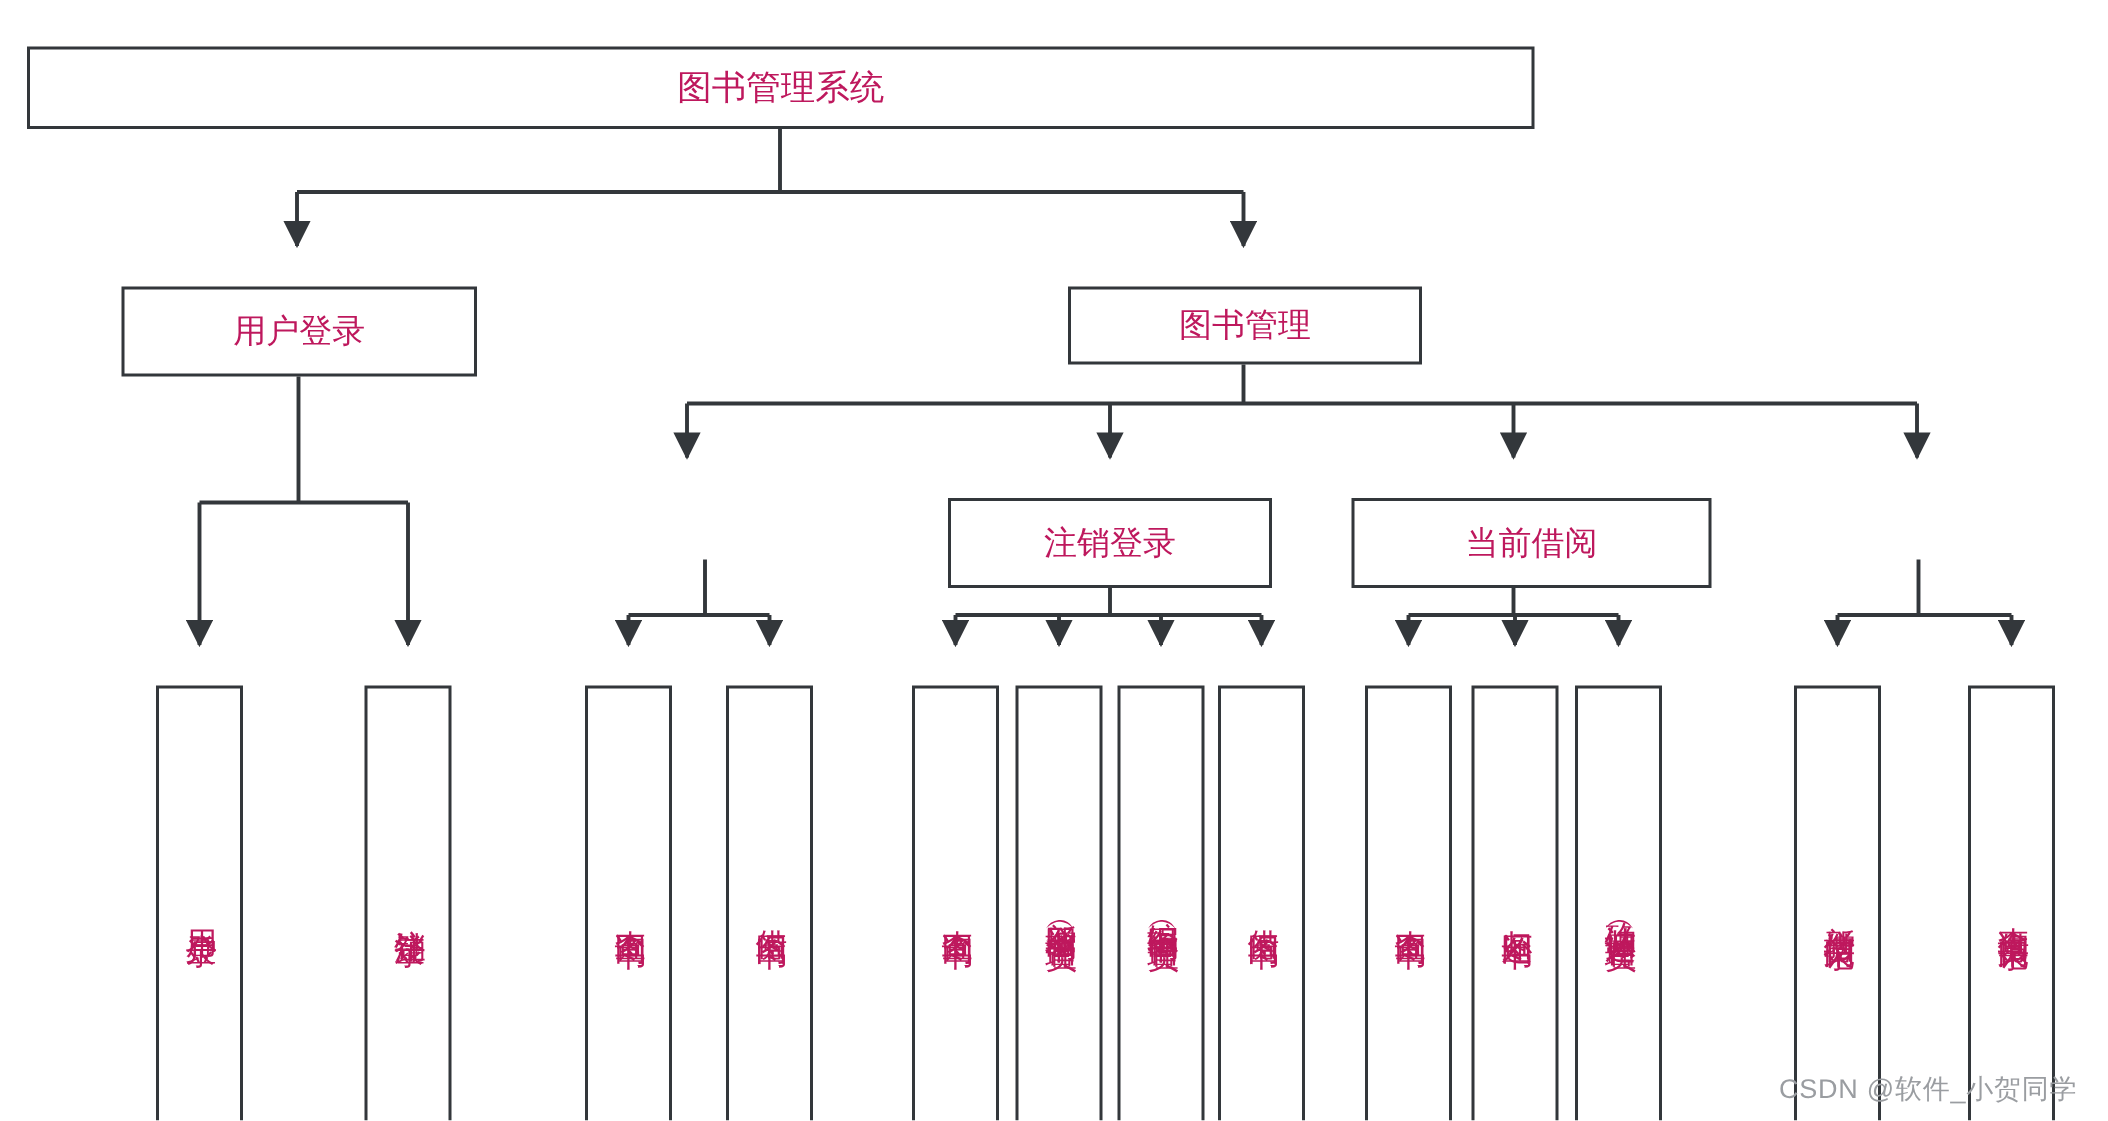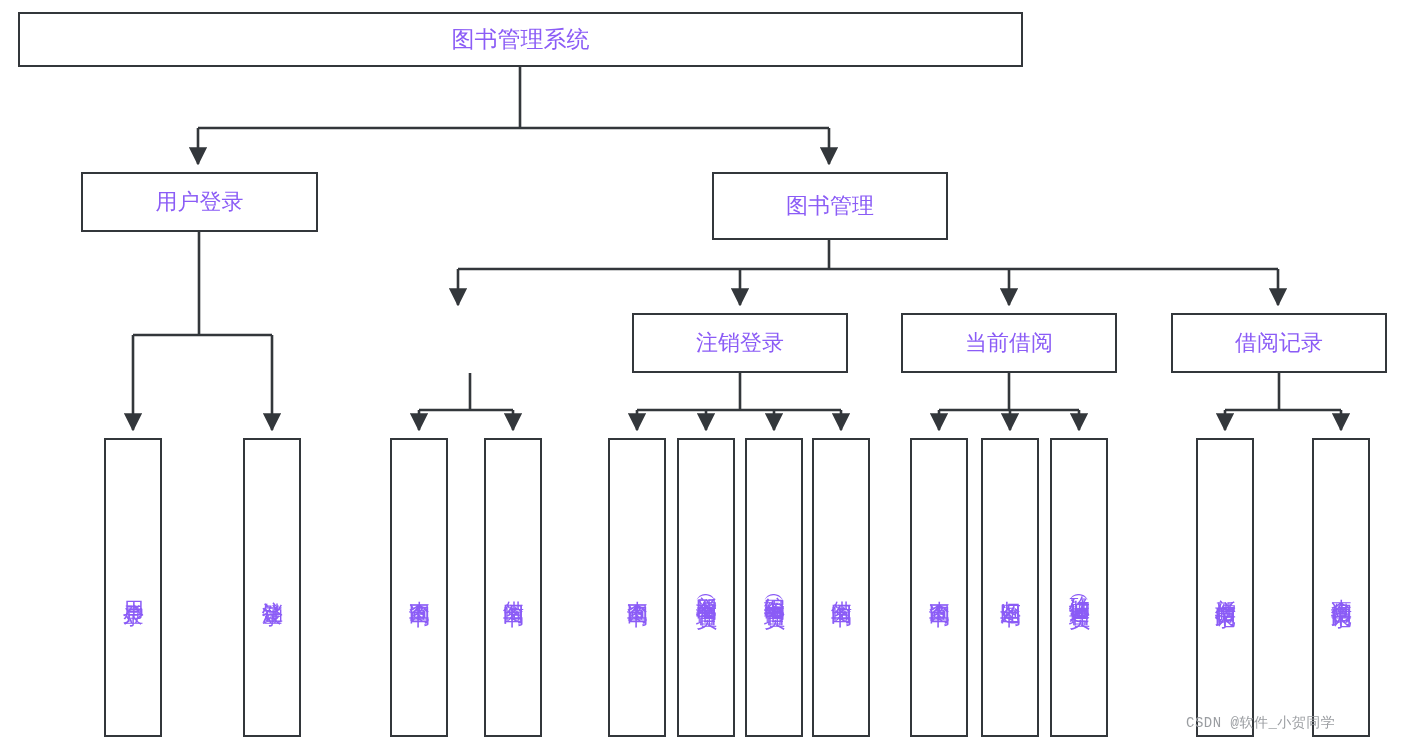--- a/index.html
+++ b/index.html
@@ -27,23 +27,24 @@
     pointer-events: none;
   }
   .node {
     position: absolute;
     box-sizing: border-box;
     border: 2px solid #33373b;
     background: #ffffff;
     display: flex;
     align-items: center;
     justify-content: center;
-    color: #8b5cf6;
+    color: #be185d;
     line-height: 1.18;
     text-align: center;
+    margin-top: 19px;
   }
   .node.h {
     font-size: 22px;
     writing-mode: horizontal-tb;
   }
   .node.v {
     font-size: 21px;
     writing-mode: vertical-rl;
     text-orientation: upright;
     letter-spacing: 2px;
@@ -53,27 +54,26 @@
     writing-mode: vertical-rl;
     text-orientation: upright;
     display: block;
     white-space: nowrap;
   }
   .node.root {
     font-size: 23px;
   }
   .watermark {
     position: absolute;
-    font-size: 14px;
+    font-size: 18px;
     color: #9a9da1;
     white-space: nowrap;
     letter-spacing: 0.5px;
     left: 1186px;
     top: 714px;
-    font-family: Liberation Mono, monospace;
   }
 </style>
 </head>
 <body>
 
 <div id="canvas">
 
   <svg id="edges" viewBox="0 0 1405 747" width="1405" height="747" xmlns="http://www.w3.org/2000/svg">
     <defs>
       <marker id="arrow" viewBox="0 0 10 10" refX="9.2" refY="5" markerWidth="7" markerHeight="7" orient="auto-start-reverse">
@@ -125,36 +125,33 @@
   </svg>
 
   <div class="node h root" style="left:18px; top:12px; width:1005px; height:55px;">
     <span>图书管理系统</span>
   </div>
 
   <div class="node h" style="left:81px; top:172px; width:237px; height:60px;">
     <span>用户登录</span>
   </div>
 
-  <div class="node h" style="left:712px; top:172px; width:236px; height:68px;">
+  <div class="node h" style="left:712px; top:172px; width:236px; height:52px;">
     <span>图书管理</span>
   </div>
 
 
   <div class="node h" style="left:632px; top:313px; width:216px; height:60px;">
     <span>注销登录</span>
   </div>
 
-  <div class="node h" style="left:901px; top:313px; width:216px; height:60px;">
+  <div class="node h" style="left:901px; top:313px; width:240px; height:60px;">
     <span>当前借阅</span>
   </div>
 
-  <div class="node h" style="left:1171px; top:313px; width:216px; height:60px;">
-    <span>借阅记录</span>
-  </div>
 
   <div class="node v" style="left:104px; top:438px; width:58px; height:299px;">
     <span class="vtext">用户登录</span>
   </div>
 
   <div class="node v" style="left:243px; top:438px; width:58px; height:299px;">
     <span class="vtext">注销登录</span>
   </div>
 
   <div class="node v" style="left:390px; top:438px; width:58px; height:299px;">

